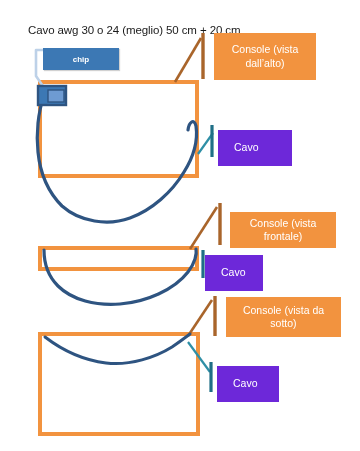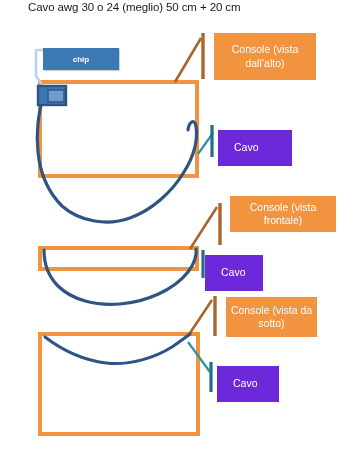--- a/index.html
+++ b/index.html
@@ -25,21 +25,21 @@
   #diagram-svg {
     position: absolute;
     left: 0;
     top: 0;
     width: 360px;
     height: 451px;
   }
   .title {
     position: absolute;
     left: 28px;
-    top: 1px;
+    top: 24px;
     font-size: 11.5px;
     color: #1a1a1a;
     letter-spacing: -0.1px;
     white-space: nowrap;
   }
   .callout {
     position: absolute;
     box-sizing: border-box;
     color: #ffffff;
     display: flex;
@@ -128,29 +128,29 @@
   </div>
 
   <div class="callout orange" style="left:214px; top:33px; width:102px; height:47px;">
     <span>Console (vista dall’alto)</span>
   </div>
 
   <div class="callout teal" style="left:218px; top:130px; width:74px; height:28px;">
     <span class="cav-txt">Cavo</span>
   </div>
 
-  <div class="callout orange" style="left:230px; top:196px; width:106px; height:32px;">
+  <div class="callout orange" style="left:230px; top:212px; width:106px; height:32px;">
     <span>Console (vista frontale)</span>
   </div>
 
   <div class="callout teal" style="left:205px; top:255px; width:58px; height:23px;">
     <span class="cav-txt">Cavo</span>
   </div>
 
-  <div class="callout orange" style="left:226px; top:297px; width:91px; height:40px;">
+  <div class="callout orange" style="left:226px; top:297px; width:115px; height:40px;">
     <span>Console (vista da sotto)</span>
   </div>
 
   <div class="callout teal" style="left:217px; top:366px; width:62px; height:27px;">
     <span class="cav-txt">Cavo</span>
   </div>
 
 </div>
 
 </body></html>

